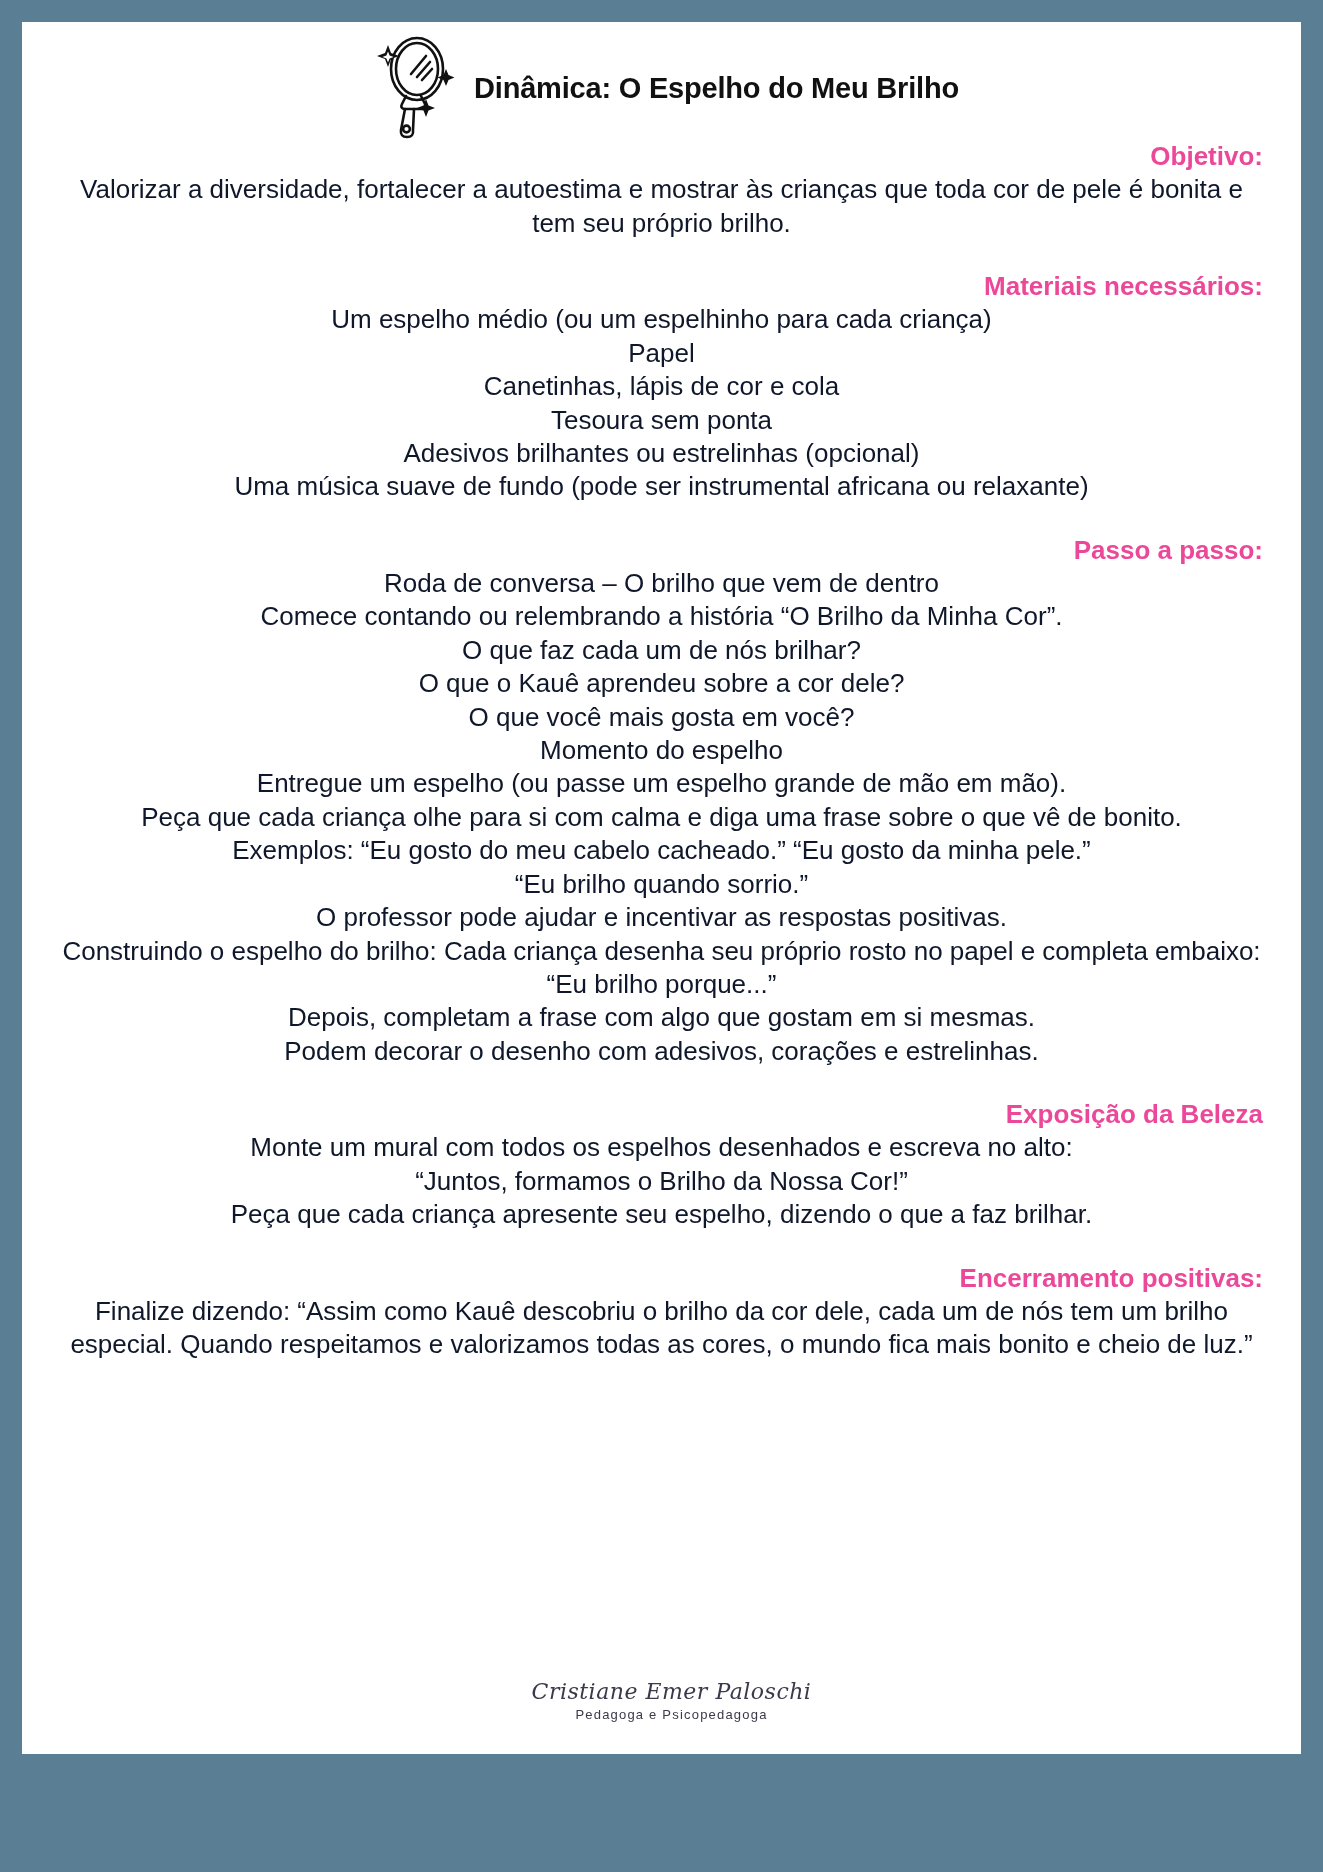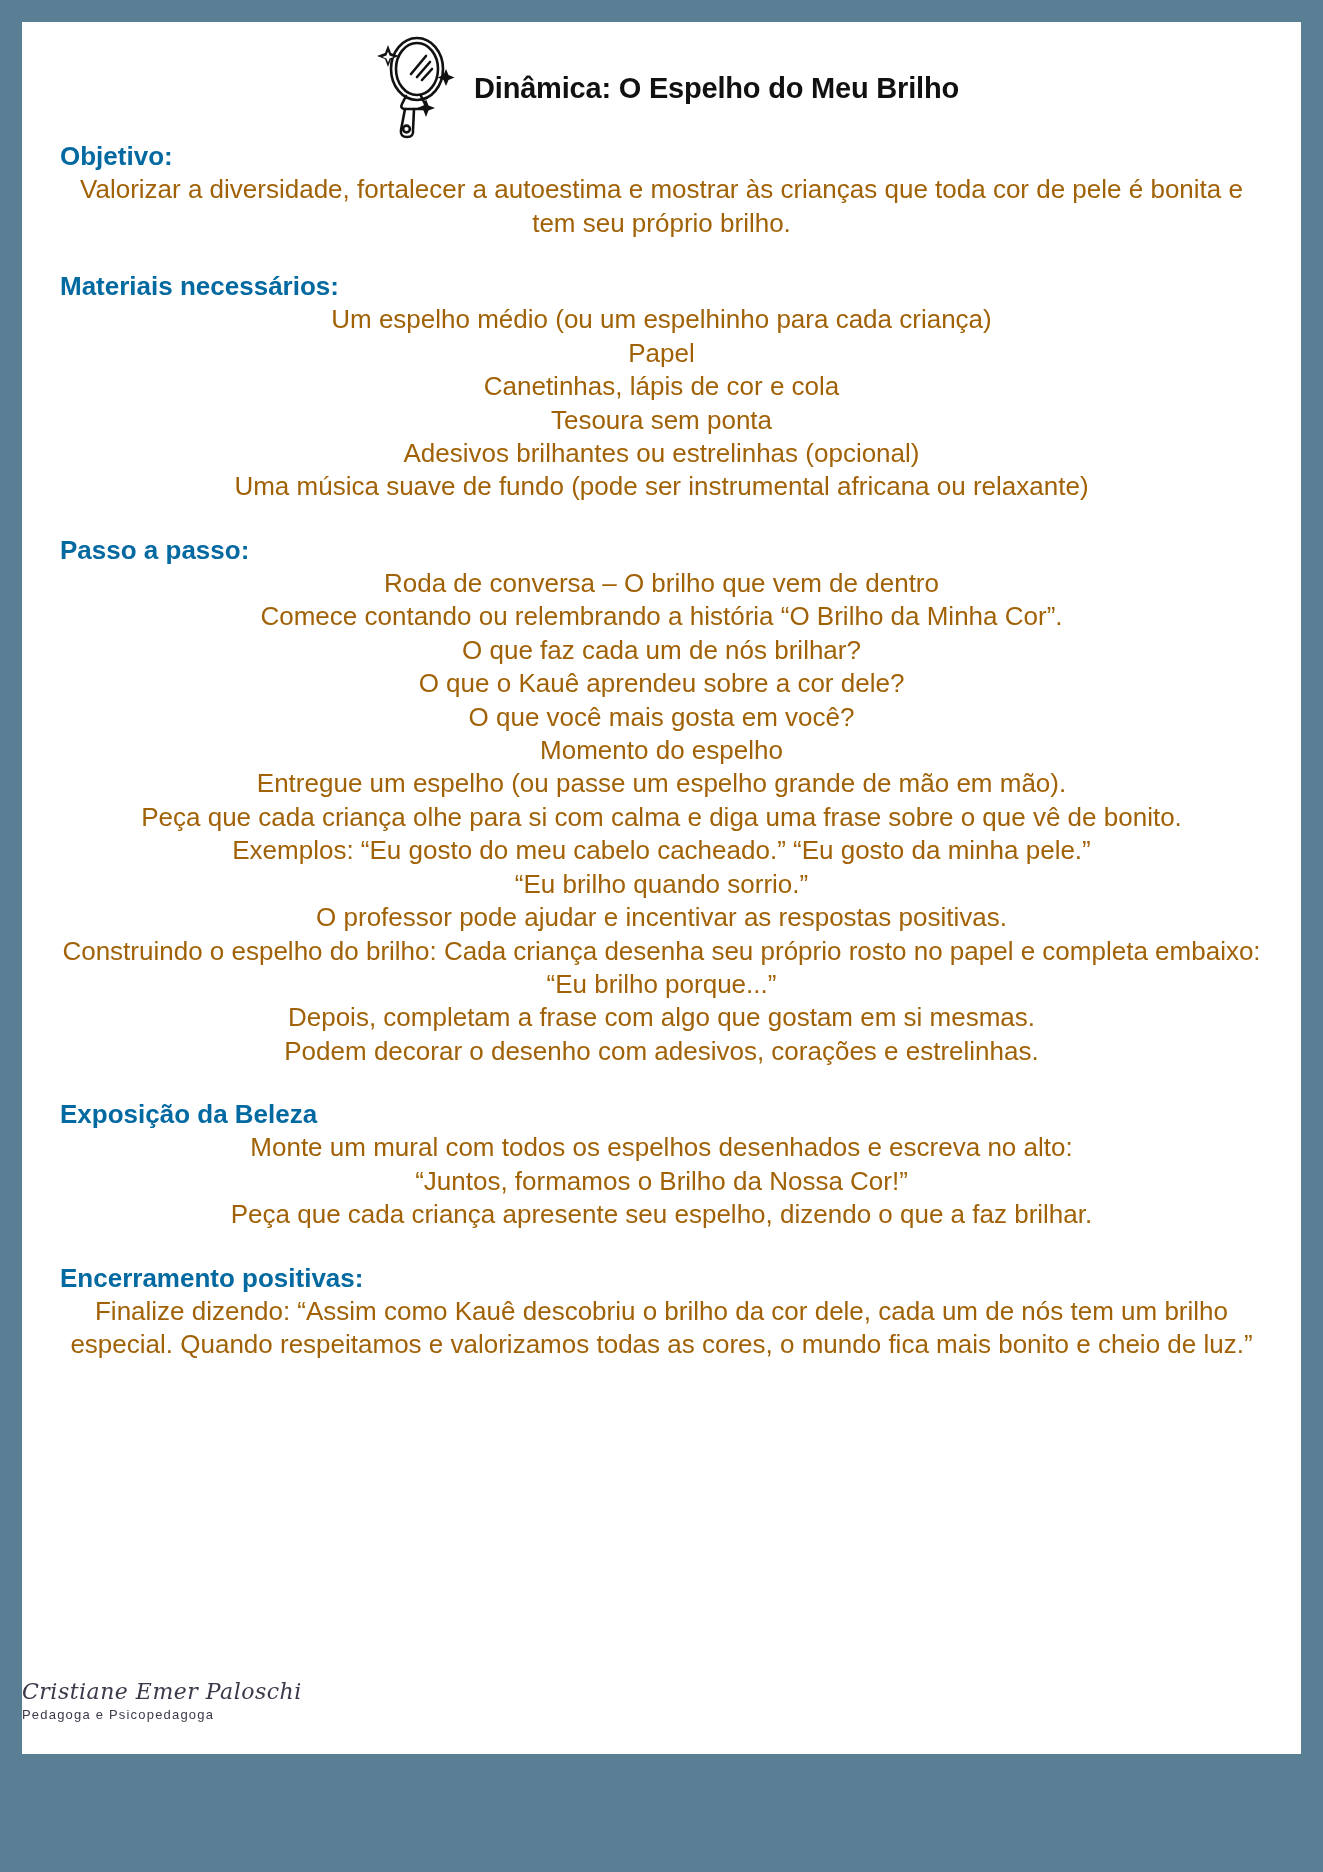--- a/index.html
+++ b/index.html
@@ -69,46 +69,46 @@
   
   .body-col {
     padding: 0 38px;
     box-sizing: border-box;
     text-align: center;
   }
 
   .sec-head {
     font-size: 26px;
     font-weight: 700;
-    color: #0369a1;
-    text-align: left;
+    color: #ec4899;
+    text-align: right;
     line-height: 1.28;
     margin: 0;
   }
 
   .para {
     font-size: 26px;
     font-weight: 400;
-    color: #a16207;
+    color: #0f172a;
     text-align: center;
     line-height: 1.285;
     margin: 0;
   }
 
   .spacer-lg { height: 30px; }
 
   .block { margin: 0; }
 
   
   .footer {
     position: absolute;
-    left: 0;
+    left: 10px;
     bottom: 30px;
     width: 1279px;
-    text-align: left;
+    text-align: center;
   }
   .sig-name {
     font-family: "DejaVu Serif", serif;
     font-style: italic;
     font-size: 22px;
     color: #3a3a4a;
     letter-spacing: 0.5px;
     line-height: 1.1;
   }
   .sig-role {

